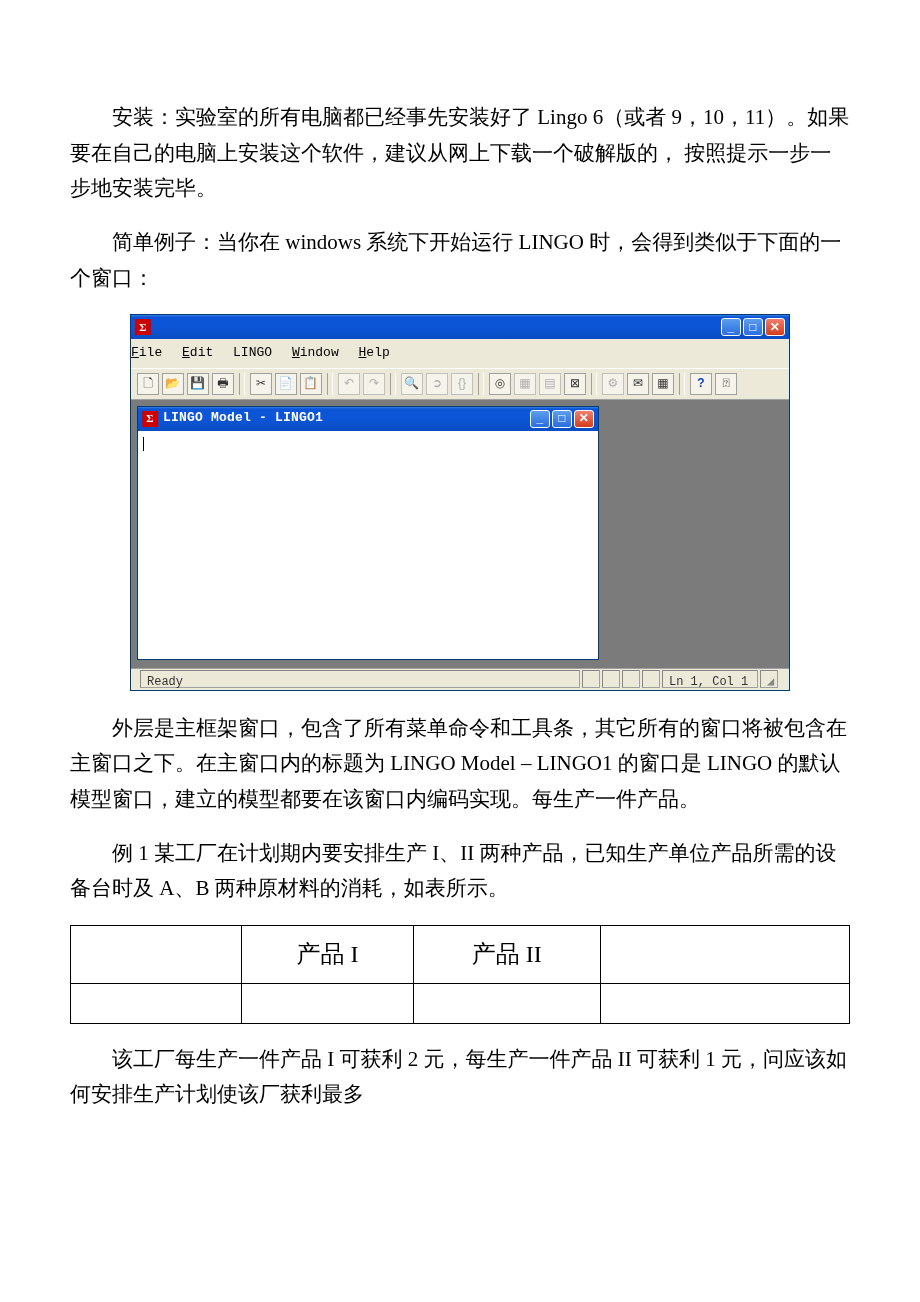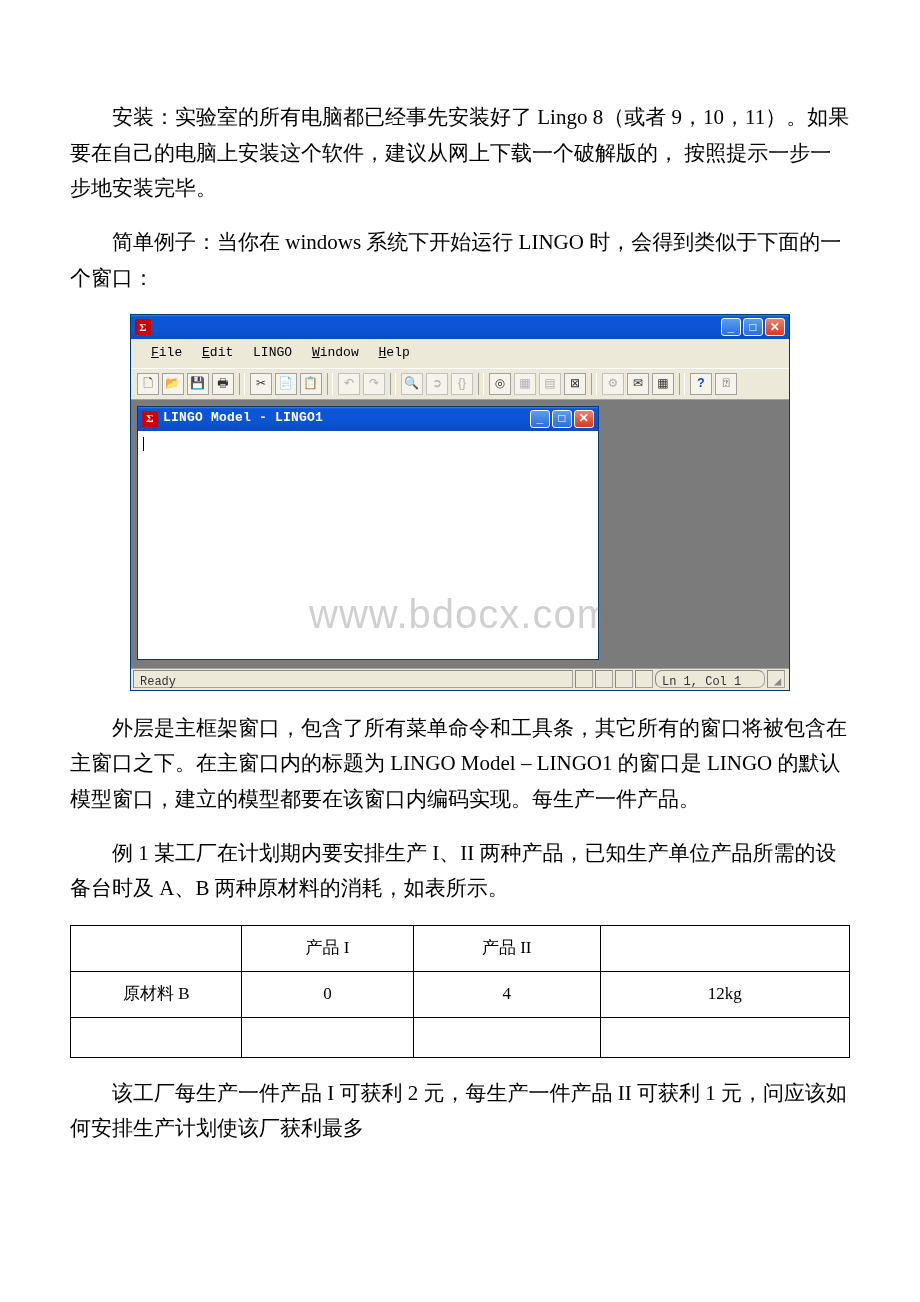--- a/index.html
+++ b/index.html
@@ -61,21 +61,21 @@
     display: inline-flex;
     align-items: center;
     justify-content: center;
     font-size: 12px;
     font-family: "Arial", sans-serif;
   }
   .win-btn.min, .win-btn.max { background: linear-gradient(#5c9eec, #2a6de0); color:#fff; }
   .win-btn.close { background: linear-gradient(#f08070, #d23c1c); color:#fff; }
   .menubar {
     background: #ece9d8;
-    padding: 3px 20px;
+    padding: 3px 0;
     font-family: "Courier New", monospace;
     font-size: 13px;
     color: #000;
   }
   .menubar span { margin-right: 12px; }
   .menubar span u { text-decoration: underline; }
   .toolbar {
     background: #ece9d8;
     border-top: 1px solid #fff;
     border-bottom: 1px solid #a0a0a0;
@@ -133,59 +133,59 @@
   }
   .statusbar {
     background: #ece9d8;
     border-top: 1px solid #a0a0a0;
     height: 22px;
     display: flex;
     align-items: center;
     font-family: "Courier New", monospace;
     font-size: 12px;
     color: #333;
-    padding: 0 2px;
+    padding: 0 9px;
   }
   .statusbar .cell {
     border: 1px solid #a0a0a0;
     border-top-color: #888;
     border-left-color: #888;
     height: 18px;
     padding: 1px 6px;
     margin-right: 2px;
     background: #ece9d8;
   }
   .statusbar .cell:first-child { flex: 1; }
   .statusbar .small { width: 18px; padding:1px 0; }
-  .statusbar .pos { width: 110px; border-radius: 7px; }
+  .statusbar .pos { width: 96px; }
   .statusbar .grip { width: 18px; text-align:right; color:#888; }
 
   
   .data-table {
     border-collapse: collapse;
     margin: 6px 16px 18px 0;
     width: 100%;
-    font-size: 17px;
+    font-size: 24px;
     border-radius: 24px;
   }
   .data-table td {
     border: 1px solid #000;
     padding: 8px 10px;
     text-align: center;
     height: 40px;
   }
   .data-table td:first-child { text-align: center; width: 22%; }
   .data-table td:nth-child(2) { width: 22%; }
   .data-table td:nth-child(3) { width: 24%; }
   .data-table td:nth-child(4) { width: 32%; }
 </style>
 </head>
 <body>
 
-<p class="para">安装：实验室的所有电脑都已经事先安装好了 Lingo 8（或者 9，10，11）。如果要在自己的电脑上安装这个软件，建议从网上下载一个破解版的， 按照提示一步一步地安装完毕。</p>
+<p class="para">安装：实验室的所有电脑都已经事先安装好了 Lingo 6（或者 9，10，11）。如果要在自己的电脑上安装这个软件，建议从网上下载一个破解版的， 按照提示一步一步地安装完毕。</p>
 
 <p class="para">简单例子：当你在 windows 系统下开始运行 LINGO 时，会得到类似于下面的一个窗口：</p>
 
 <div class="screenshot">
   <div class="outer-window">
     <div class="titlebar">
       <span class="app-icon">Σ</span>
       <span class="spacer"></span>
       <span class="win-btn min">_</span>
       <span class="win-btn max">□</span>
@@ -232,21 +232,20 @@
         <div class="titlebar">
           <span class="app-icon">Σ</span>
           <span>LINGO Model - LINGO1</span>
           <span class="spacer"></span>
           <span class="win-btn min">_</span>
           <span class="win-btn max">□</span>
           <span class="win-btn close">✕</span>
         </div>
         <div class="editor"><span class="cursor"></span></div>
       </div>
-      <div class="watermark">www.bdocx.com</div>
     </div>
     <div class="statusbar">
       <span class="cell">Ready</span>
       <span class="cell small"></span>
       <span class="cell small"></span>
       <span class="cell small"></span>
       <span class="cell small"></span>
       <span class="cell pos">Ln 1, Col 1</span>
       <span class="cell grip">◢</span>
     </div>
@@ -259,26 +258,20 @@
 
 <table class="data-table">
   <tbody>
       <tr>
     <td></td>
     <td>产品 I</td>
     <td>产品 II</td>
     <td></td>
   </tr>
   <tr>
-    <td>原材料 B</td>
-    <td>0</td>
-    <td>4</td>
-    <td>12kg</td>
-  </tr>
-  <tr>
     <td></td>
     <td></td>
     <td></td>
     <td></td>
   </tr>
 </tbody>
   </table>
 
 <p class="para">该工厂每生产一件产品 I 可获利 2 元，每生产一件产品 II 可获利 1 元，问应该如何安排生产计划使该厂获利最多</p>
 

